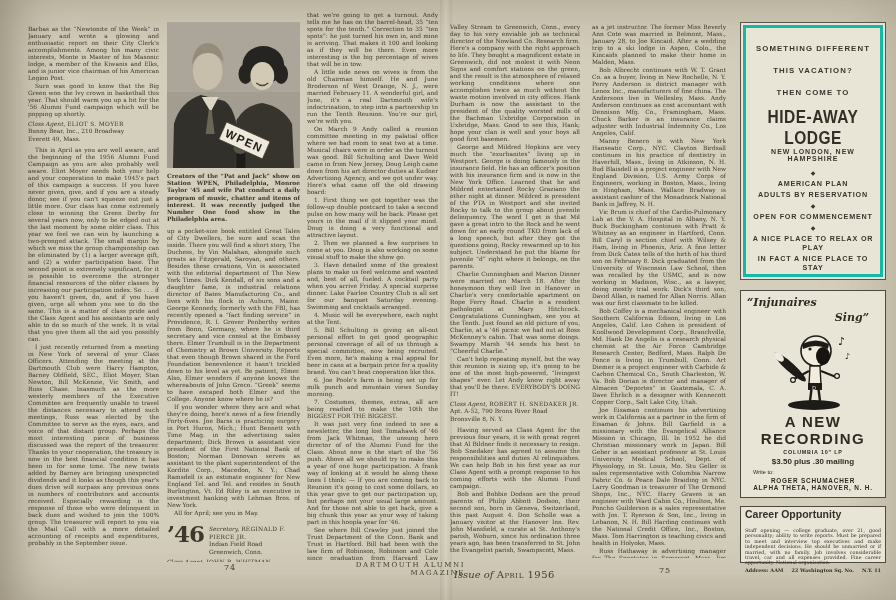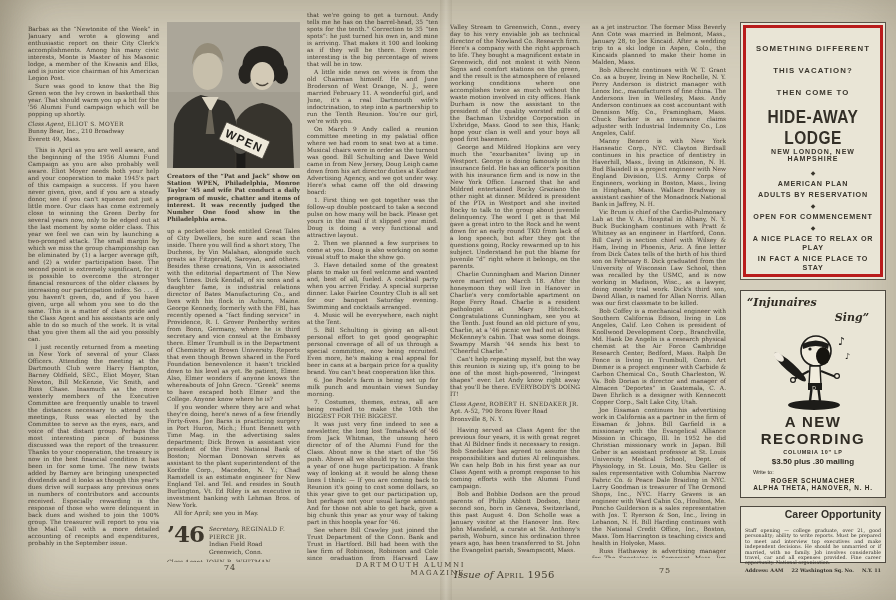--- a/index.html
+++ b/index.html
@@ -26,40 +26,40 @@
   
   .footer{position:absolute;color:#443e30;}
   .pagenum{font-size:8px;letter-spacing:1px;}
   .magname{font-size:7px;letter-spacing:1.6px;}
   .issue{font-size:10px;}
   .issue .ital{font-style:italic;}
   .issue .scaps{font-variant:small-caps;letter-spacing:.5px;}
   
   .adbox{position:absolute;left:740px;width:146px;background:#e9e5d6;box-sizing:border-box;}
   .ad-outer{border:1px solid #5a544a;padding:2px;background:#e9e5d6;}
-  .ad-inner{border:3px solid #b91c1c;height:100%;box-sizing:border-box;}
+  .ad-inner{border:3px solid #14b8a6;height:100%;box-sizing:border-box;}
   .hideaway{top:22px;height:258px;}
   .hideaway .ad-inner{padding:16px 6px 8px 6px;text-align:center;font-family:"Liberation Sans",sans-serif;color:#3a362d;}
   .hw-line{font-size:7.8px;letter-spacing:1.1px;margin-bottom:13px;font-weight:bold;}
   .hw-name{font-size:15.5px;font-weight:bold;letter-spacing:.5px;margin:6px 0 2px 0;transform:scaleY(1.15);color:#332f27;}
   .hw-loc{font-size:7px;letter-spacing:1px;font-weight:bold;margin-bottom:7px;}
   .hw-sep{font-size:6px;margin:3px 0;color:#3a362d;}
   .hw-small{font-size:7.2px;letter-spacing:.8px;font-weight:bold;margin:2px 0;}
   .record{top:290px;height:208px;border:1.5px solid #4e4940;padding:4px 6px;text-align:center;color:#2f2b23;}
   .rec-title{font-family:"DejaVu Serif",serif;font-style:italic;font-weight:bold;font-size:11px;line-height:15px;text-align:left;}
   .rec-title .t2{display:block;text-align:right;padding-right:10px;}
   .rec-art{display:block;margin:0 auto;}
   .rec-new{font-family:"Liberation Sans",sans-serif;font-weight:bold;font-size:15px;letter-spacing:1.4px;margin-top:2px;}
   .rec-col{font-family:"Liberation Sans",sans-serif;font-weight:bold;font-size:5.4px;letter-spacing:.8px;margin-top:2px;}
   .rec-price{font-family:"Liberation Sans",sans-serif;font-weight:bold;font-size:8px;margin-top:2px;}
   .rec-write{font-family:"Liberation Sans",sans-serif;font-size:5.6px;text-align:left;margin:3px 0 2px 6px;}
   .rec-name{font-family:"Liberation Sans",sans-serif;font-weight:bold;font-size:6.4px;letter-spacing:.8px;}
   .career{top:506px;height:57px;border-top:1.5px solid #4e4940;border-bottom:1.5px solid #4e4940;
           border-left:1.5px solid #4e4940;border-right:1.5px solid #4e4940;padding:1px 4px;color:#33302a;}
-  .car-title{font-family:"Liberation Sans",sans-serif;font-weight:bold;font-size:10.5px;text-align:right;margin:0 0 8px 0;}
+  .car-title{font-family:"Liberation Sans",sans-serif;font-weight:bold;font-size:10.5px;text-align:left;margin:0 0 8px 0;}
   .car-body{font-size:4.8px;line-height:5.4px;text-align:justify;}
   .car-addr{display:flex;justify-content:space-between;font-size:4.9px;font-weight:bold;margin-top:1.5px;}
   .gutter{position:absolute;left:440px;top:0;width:12px;height:600px;
           background:linear-gradient(90deg,rgba(90,80,60,.10),rgba(255,255,250,.12),rgba(90,80,60,.10));}
 </style>
 </head>
 <body>
 
 <div class="scan">
   <div class="gutter"></div>

